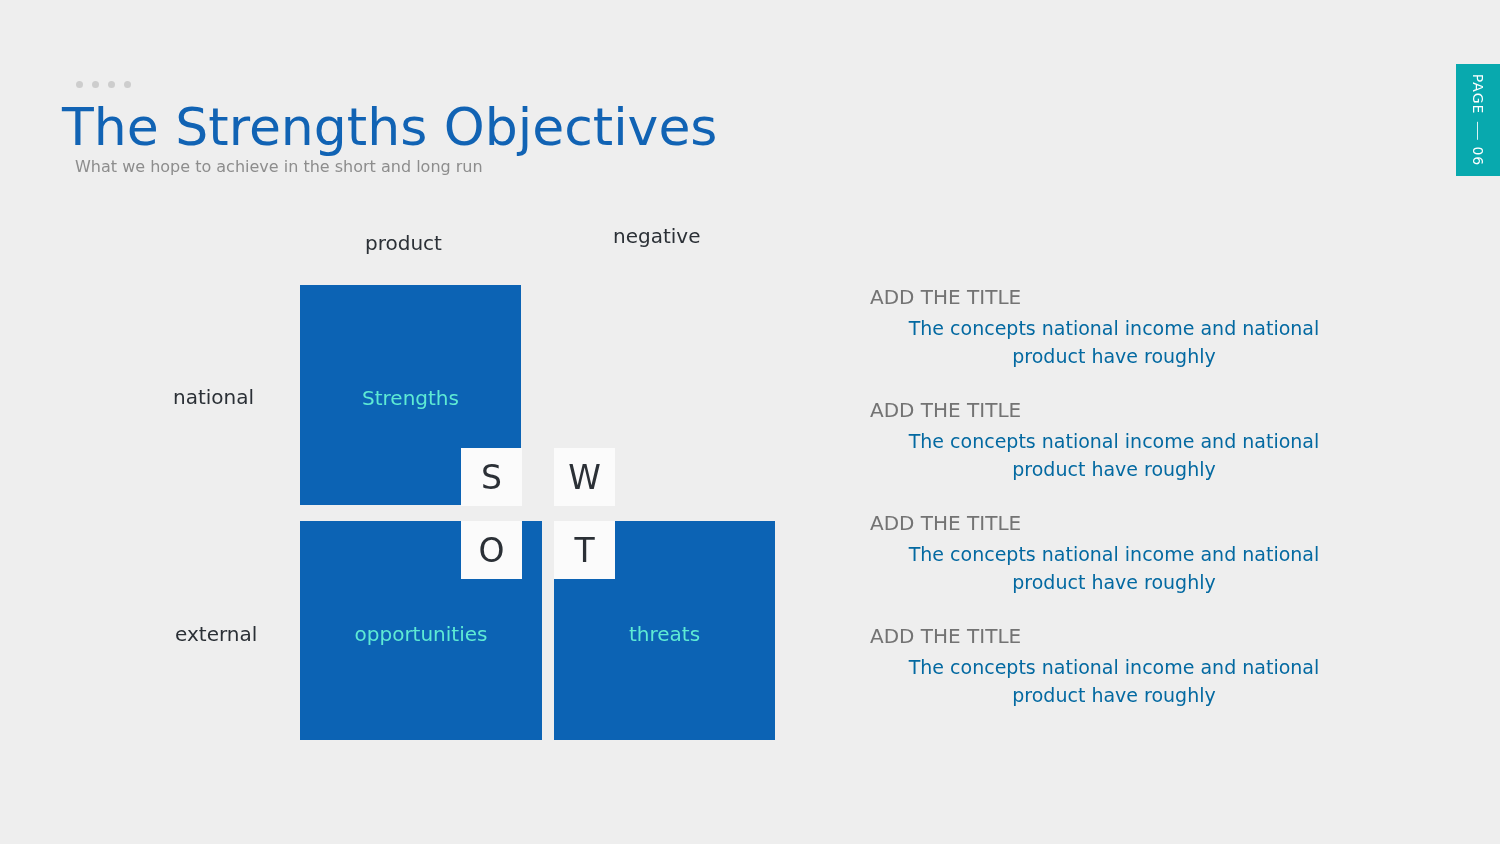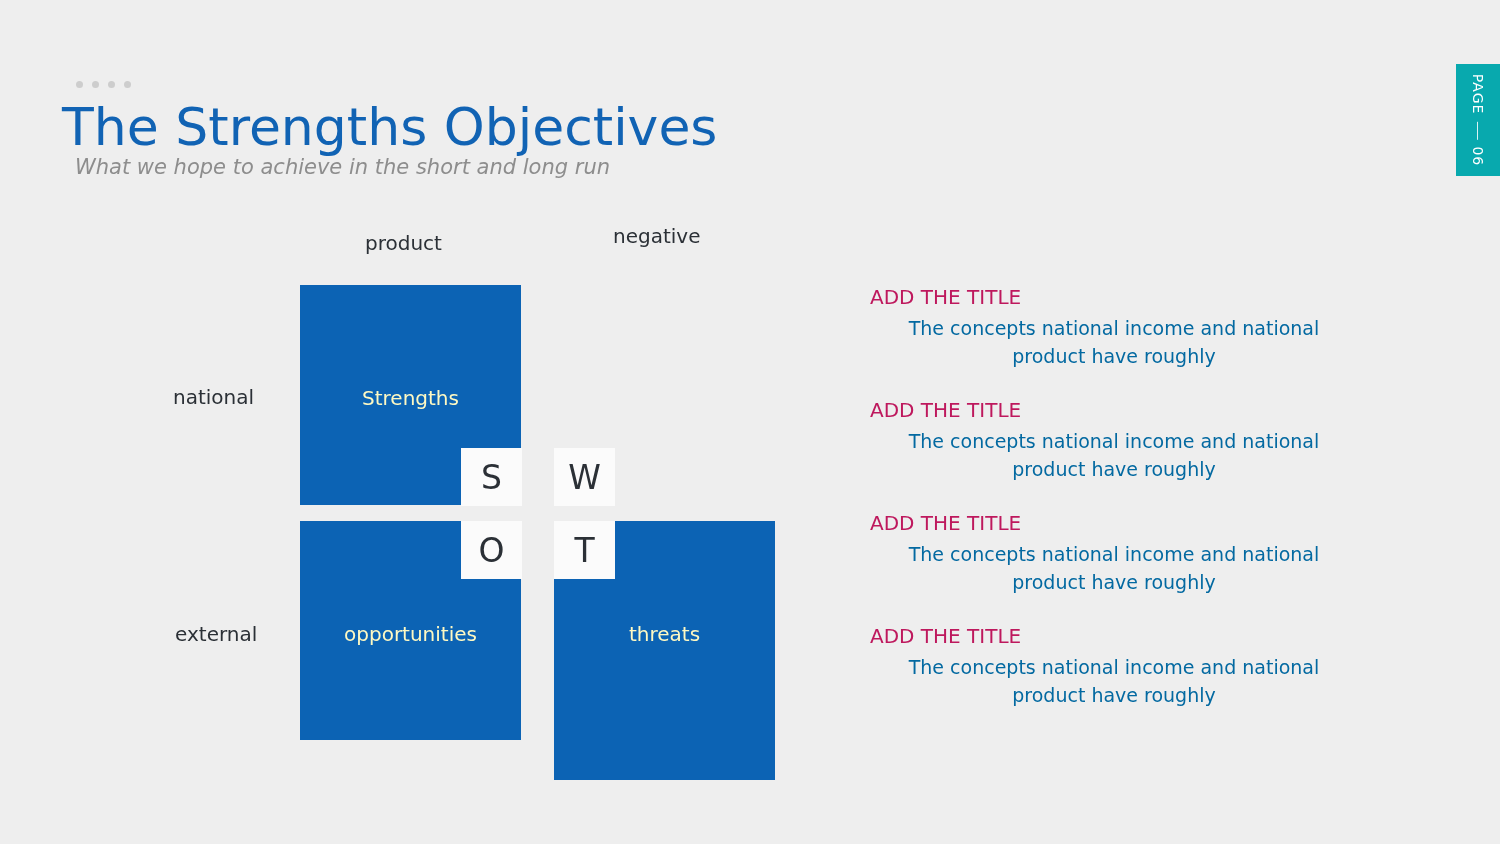--- a/index.html
+++ b/index.html
@@ -46,26 +46,25 @@
     line-height: 62px;
     font-weight: 400;
     color: #1163b4;
     letter-spacing: 0px;
     white-space: nowrap;
   }
   .page-subtitle {
     position: absolute;
     left: 75px;
     top: 153px;
-    font-size: 21px;
+    font-size: 16px;
     line-height: 28px;
     font-weight: 400;
     color: #8d8d8d;
     white-space: nowrap;
-    font-style: italic;
   }
 
   
   .page-badge {
     position: absolute;
     left: 1456px;
     top: 64px;
     width: 44px;
     height: 112px;
     background: #08a9ae;
@@ -113,35 +112,35 @@
 
   .quad {
     position: absolute;
     background: #0c63b4;
   }
   .quad .quad-label {
     position: absolute;
     left: 0;
     right: 0;
     text-align: center;
-    color: #fef9c3;
+    color: #5eead4;
     font-size: 20px;
     white-space: nowrap;
   }
   
   .quad-s  { left: 0px;   top: 0px;   width: 221px; height: 220px; }
   .quad-s .quad-label  { top: 101px; }
   
   .quad-w  { left: 254px; top: 0px;   width: 221px; height: 220px; }
   .quad-w .quad-label  { top: 101px; }
   
-  .quad-o  { left: 0px;   top: 236px; width: 221px; height: 219px; }
+  .quad-o  { left: 0px;   top: 236px; width: 242px; height: 219px; }
   .quad-o .quad-label  { top: 101px; }
   
-  .quad-t  { left: 254px; top: 236px; width: 221px; height: 259px; }
+  .quad-t  { left: 254px; top: 236px; width: 221px; height: 219px; }
   .quad-t .quad-label  { top: 101px; }
 
   .letter-tile {
     position: absolute;
     width: 61px;
     height: 58px;
     background: #fbfbfb;
     display: flex;
     align-items: center;
     justify-content: center;
@@ -158,21 +157,21 @@
   .info-list {
     position: absolute;
     left: 870px;
     top: 283px;
     width: 480px;
   }
   .info-block { margin-bottom: 26px; }
   .info-block:last-child { margin-bottom: 0; }
   .info-title {
     font-size: 20px;
-    color: #be185d;
+    color: #737373;
     line-height: 28px;
     margin-bottom: 3px;
     white-space: nowrap;
   }
   .info-body {
     font-size: 19px;
     color: #0369a1;
     line-height: 28px;
     padding-left: 14px;
     max-width: 460px;

